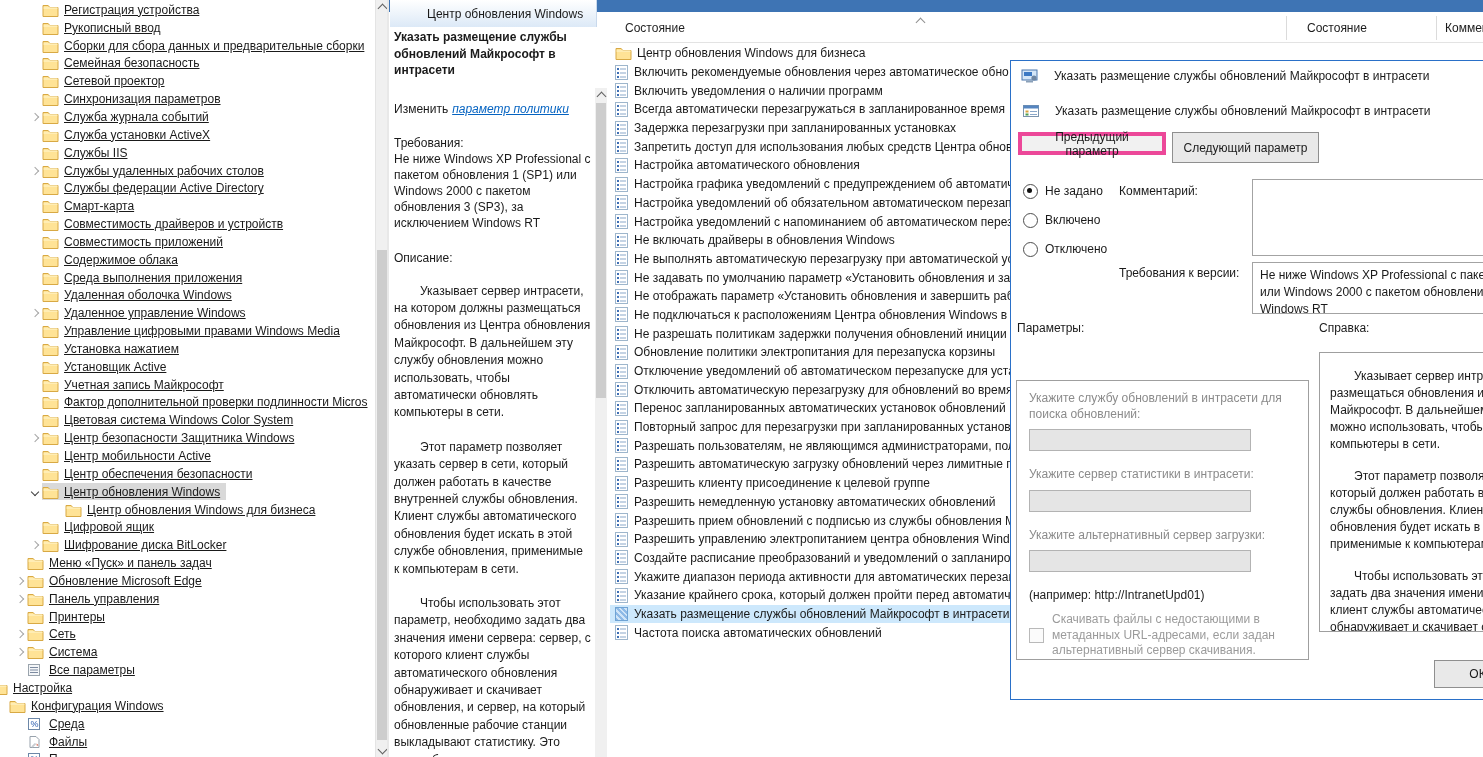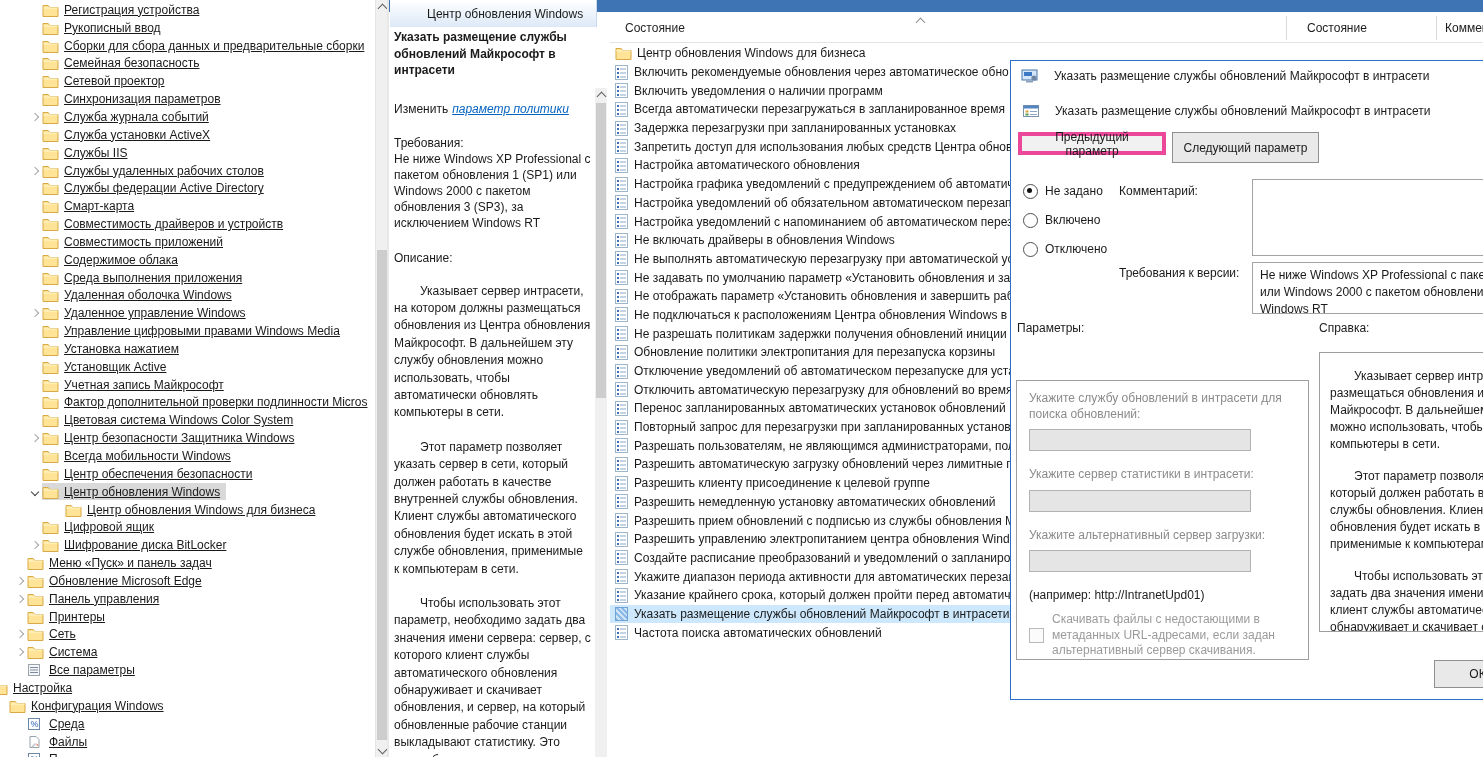--- a/index.html
+++ b/index.html
@@ -417,21 +417,21 @@
         </div>
         <div class="tree-row ind-d">
           <span class="chev"></span>
           <span class="rowinner">
             <span class="tic">
               <svg width="17" height="14" viewBox="0 0 17 14">
                 <path d="M1 2.5h5.2l1.6 2H16v9H1z" fill="#ffe396" stroke="#d8a944"></path>
                 <path d="M1.5 5h14" stroke="#fff3c9" stroke-width="1.2"></path>
               </svg>
             </span>
-            <span>Всегда мобильности Windows</span>
+            <span>Центр мобильности Active</span>
           </span>
         </div>
         <div class="tree-row ind-d">
           <span class="chev"></span>
           <span class="rowinner">
             <span class="tic">
               <svg width="17" height="14" viewBox="0 0 17 14">
                 <path d="M1 2.5h5.2l1.6 2H16v9H1z" fill="#ffe396" stroke="#d8a944"></path>
                 <path d="M1.5 5h14" stroke="#fff3c9" stroke-width="1.2"></path>
               </svg>

